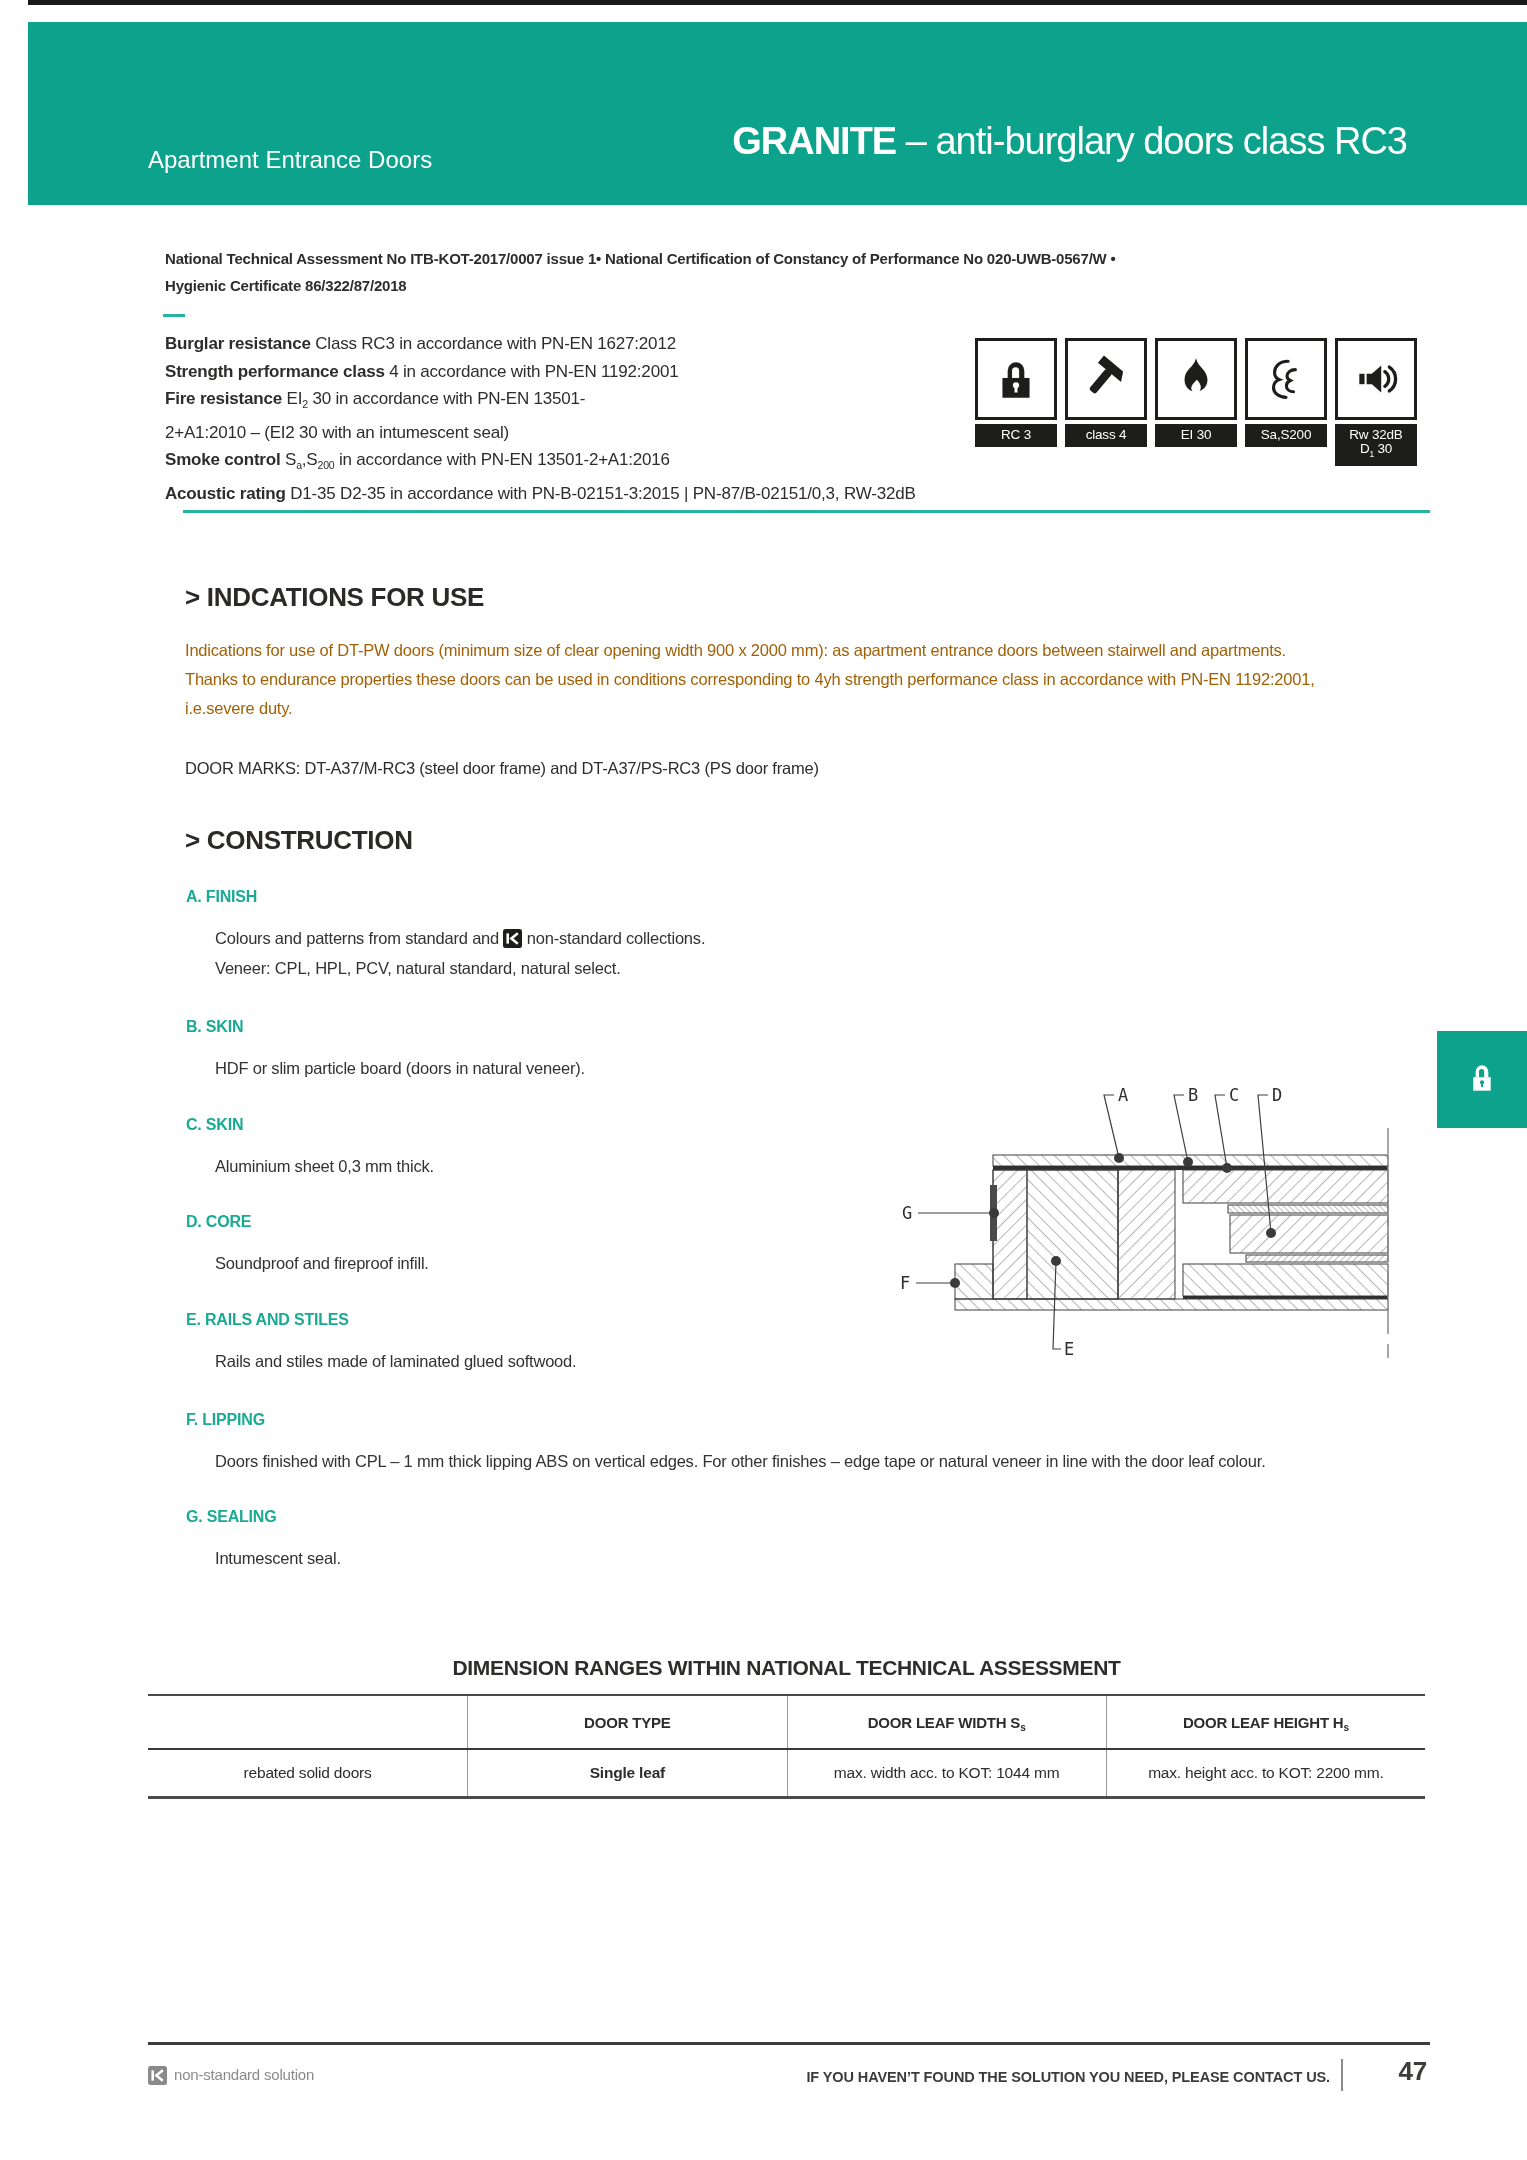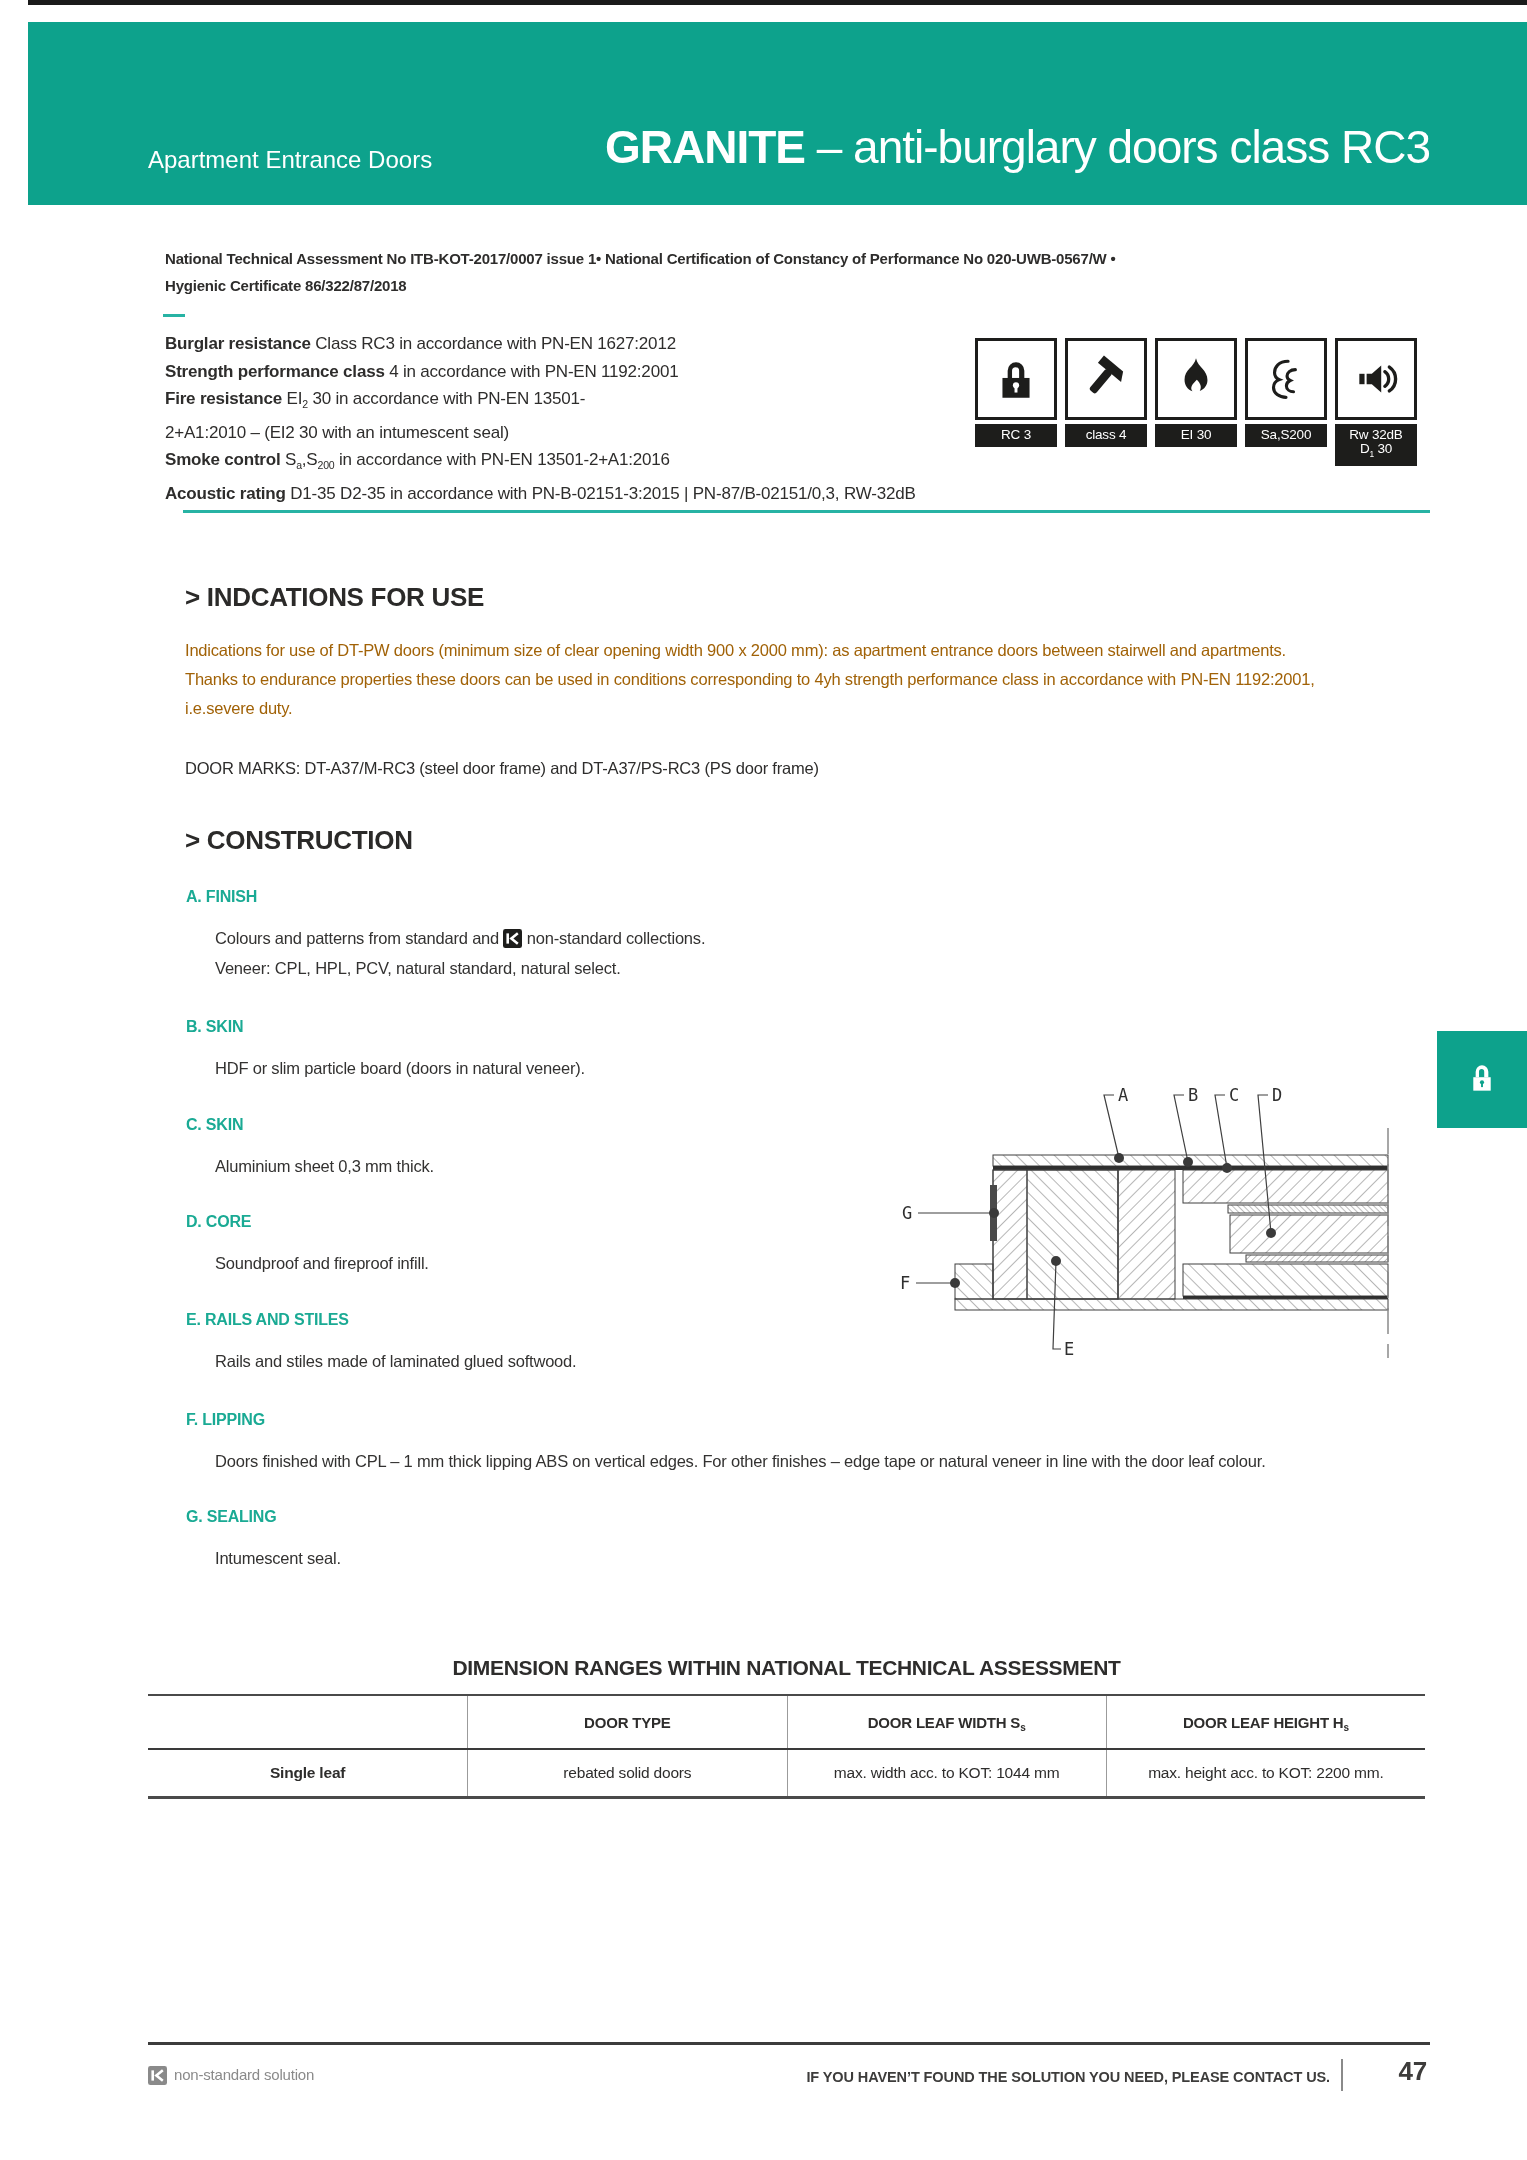--- a/index.html
+++ b/index.html
@@ -4,21 +4,21 @@
 <style>
   html,body{margin:0;padding:0;background:#ffffff;}
   .page{position:relative;width:1527px;height:2160px;background:#ffffff;overflow:hidden;
         font-family:"Liberation Sans",sans-serif;color:#2e2d2c;letter-spacing:-0.2px;}
   .abs{position:absolute;}
 
   
   .topbar{left:28px;top:0;width:1499px;height:5px;background:#1a1a1a;}
   .banner{left:28px;top:22px;width:1499px;height:183px;background:#0da28c;}
   .banner-eyebrow{left:148px;top:146px;font-size:24px;color:#ffffff;letter-spacing:0;}
-  .banner-title{right:97px;top:120px;font-size:46px;color:#ffffff;letter-spacing:-1px;white-space:nowrap;}
+  .banner-title{right:120px;top:120px;font-size:38px;color:#ffffff;letter-spacing:-1px;white-space:nowrap;}
   .banner-title b{font-weight:bold;}
 
   
   .cert{left:165px;top:245px;width:1080px;font-size:15px;font-weight:bold;line-height:27px;white-space:nowrap;}
   .teal-dash{left:163px;top:314px;width:22px;height:3px;background:#27b3a4;}
 
   
   .specs{left:165px;top:330px;width:840px;font-size:17px;line-height:27.5px;}
   .specs b{font-weight:bold;}
   .specs sub{font-size:62%;}
@@ -294,22 +294,22 @@
       <div class="dim-cell">
           <span>DOOR LEAF WIDTH S</span>
           <span class="tsub">s</span>
         </div>
       <div class="dim-cell">
           <span>DOOR LEAF HEIGHT H</span>
           <span class="tsub">s</span>
         </div>
     </div>
     <div class="dim-row data">
+      <div class="dim-cell">rebated solid doors</div>
       <div class="dim-cell cell-bold">Single leaf</div>
-      <div class="dim-cell">rebated solid doors</div>
       <div class="dim-cell">max. width acc. to  KOT: 1044 mm</div>
       <div class="dim-cell">max. height acc. to KOT: 2200 mm.</div>
     </div>
   </div>
 
   <div class="abs footer-rule"></div>
   <div class="abs footer-left">
     <span class="kicon">
         <svg width="19" height="19" viewBox="0 0 20 20">
           <rect width="20" height="20" rx="2.5" fill="#8a8a8a"></rect>

